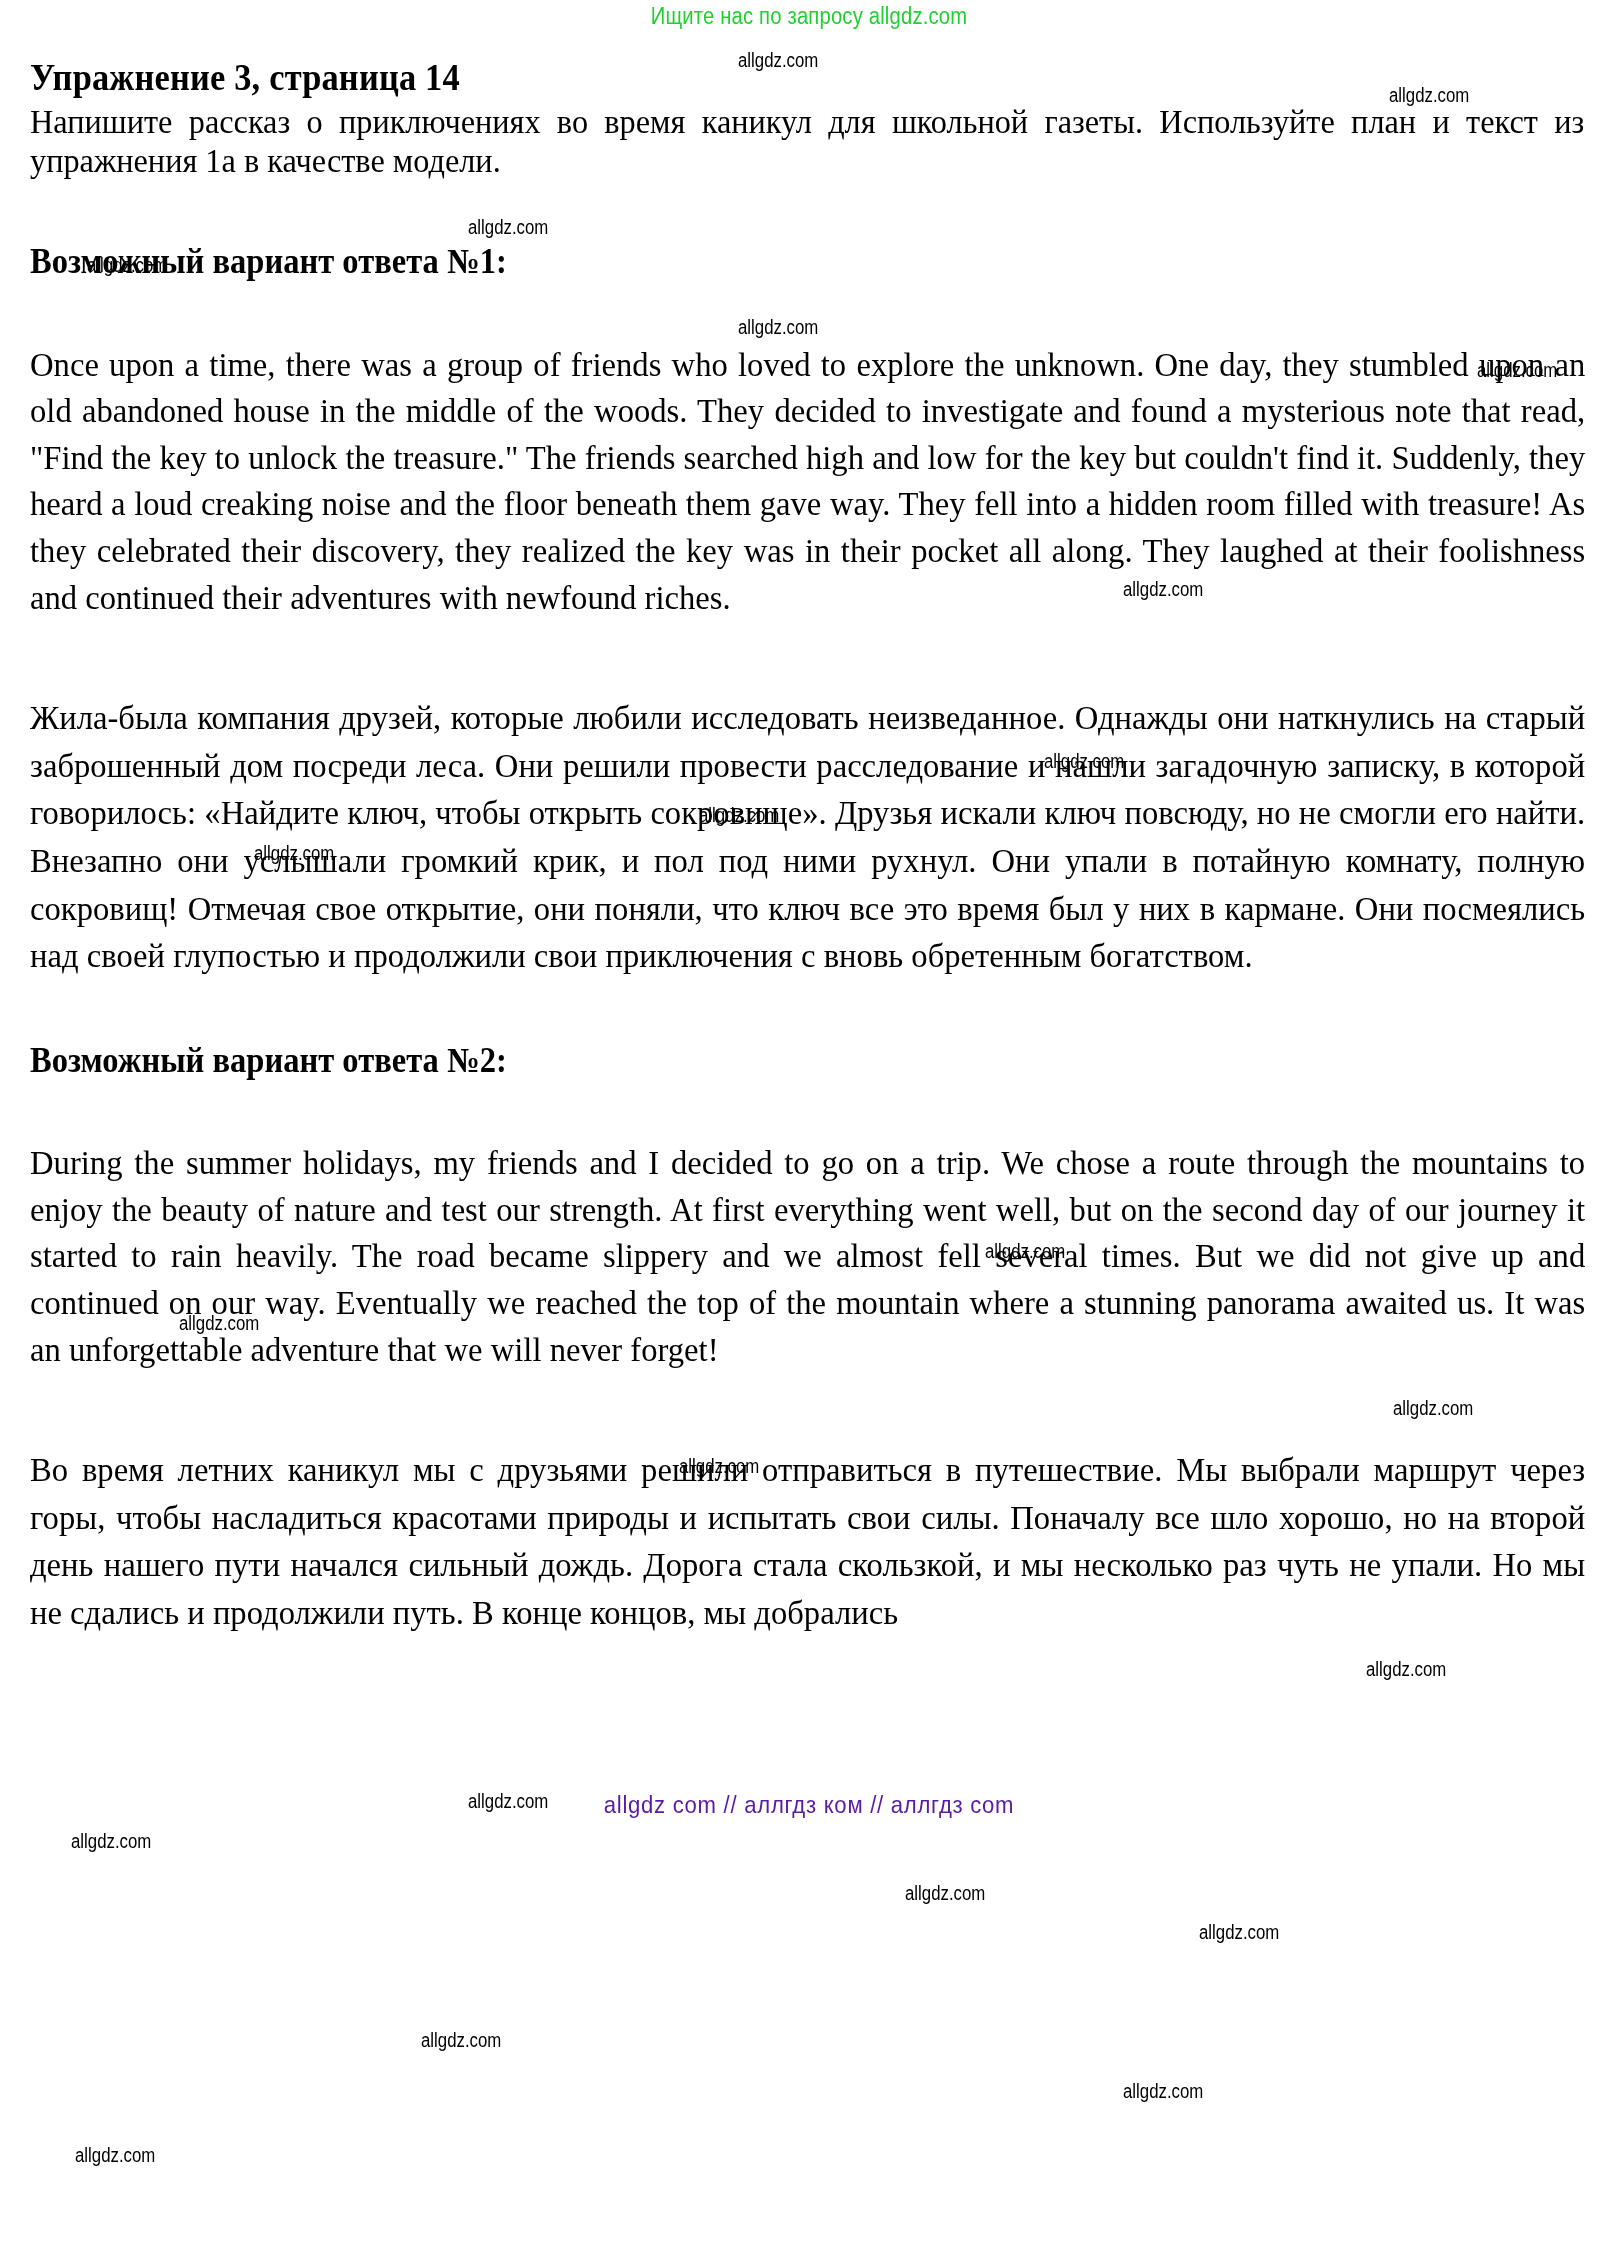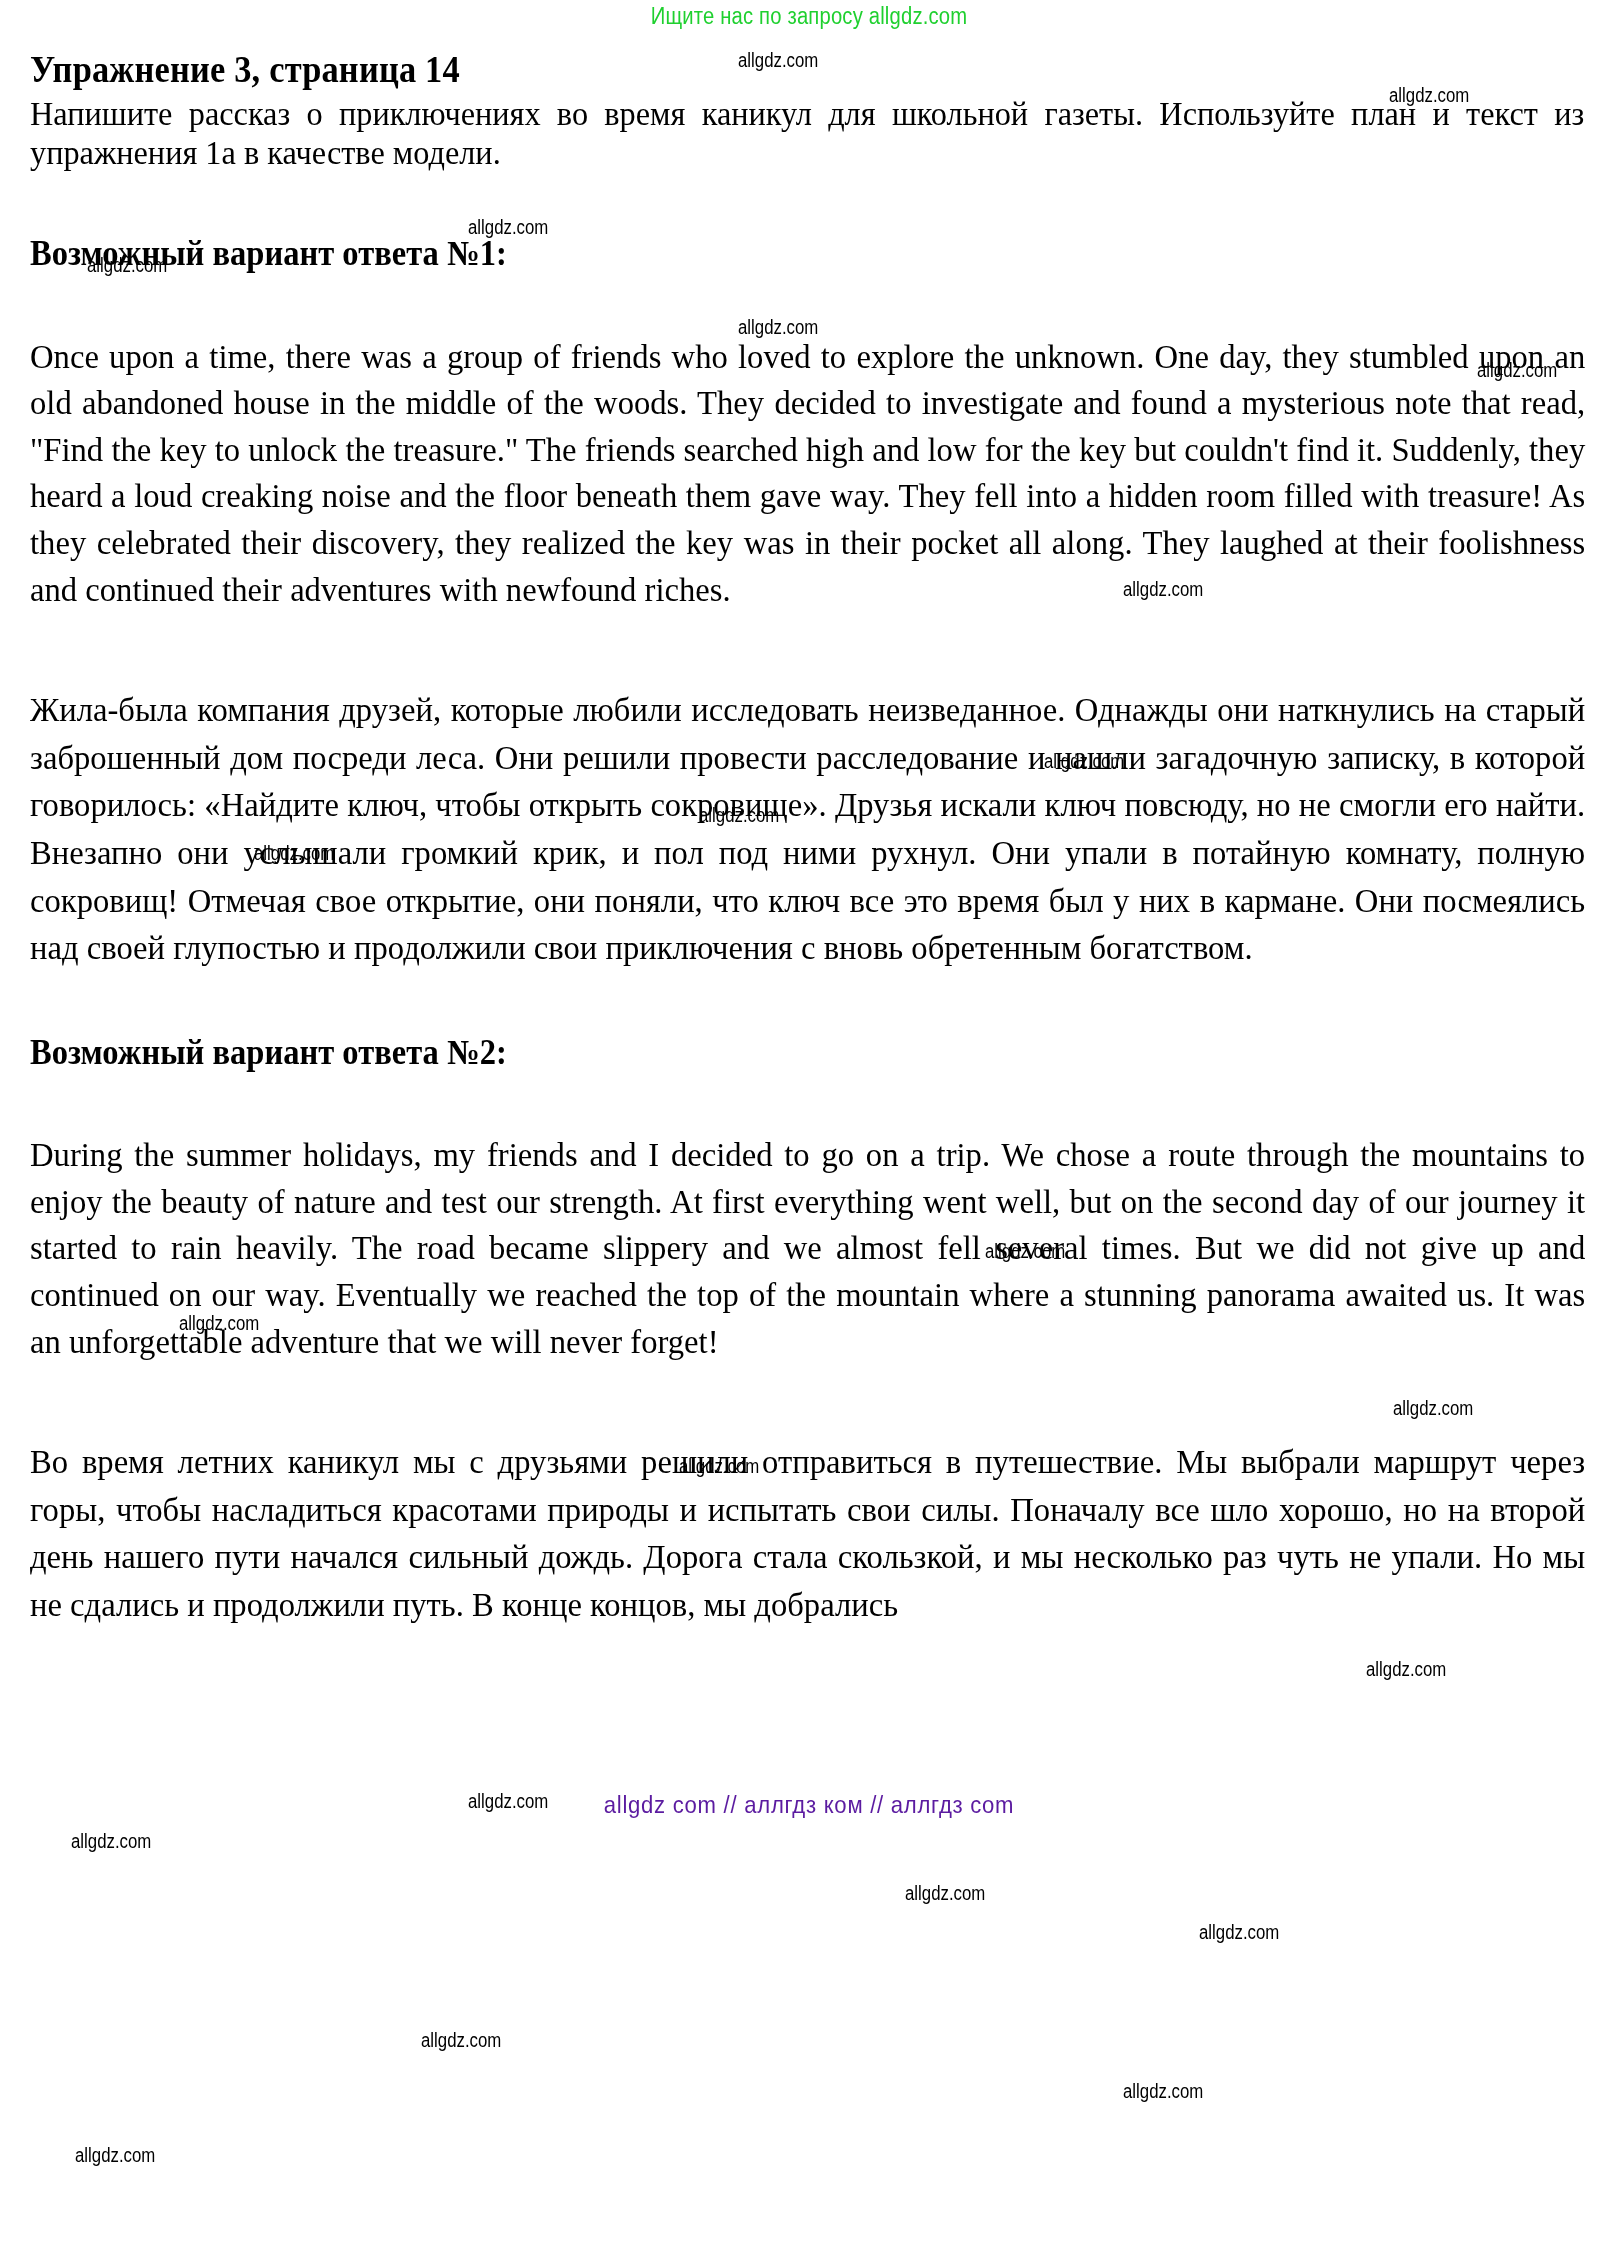--- a/index.html
+++ b/index.html
@@ -14,21 +14,21 @@
     overflow: hidden;
     font-family: "Liberation Serif", "DejaVu Serif", serif;
     color: #000000;
   }
 
   .page {
     position: relative;
     width: 1618px;
     height: 1832px;
     box-sizing: border-box;
-    padding: 0 54px 0 30px;
+    padding: 8px 54px 0 30px;
   }
 
   
   .promo {
     position: absolute;
     top: 3.2px;
     left: 0;
     width: 1618px;
     text-align: center;
     font-family: "Liberation Sans", "DejaVu Sans", sans-serif;

